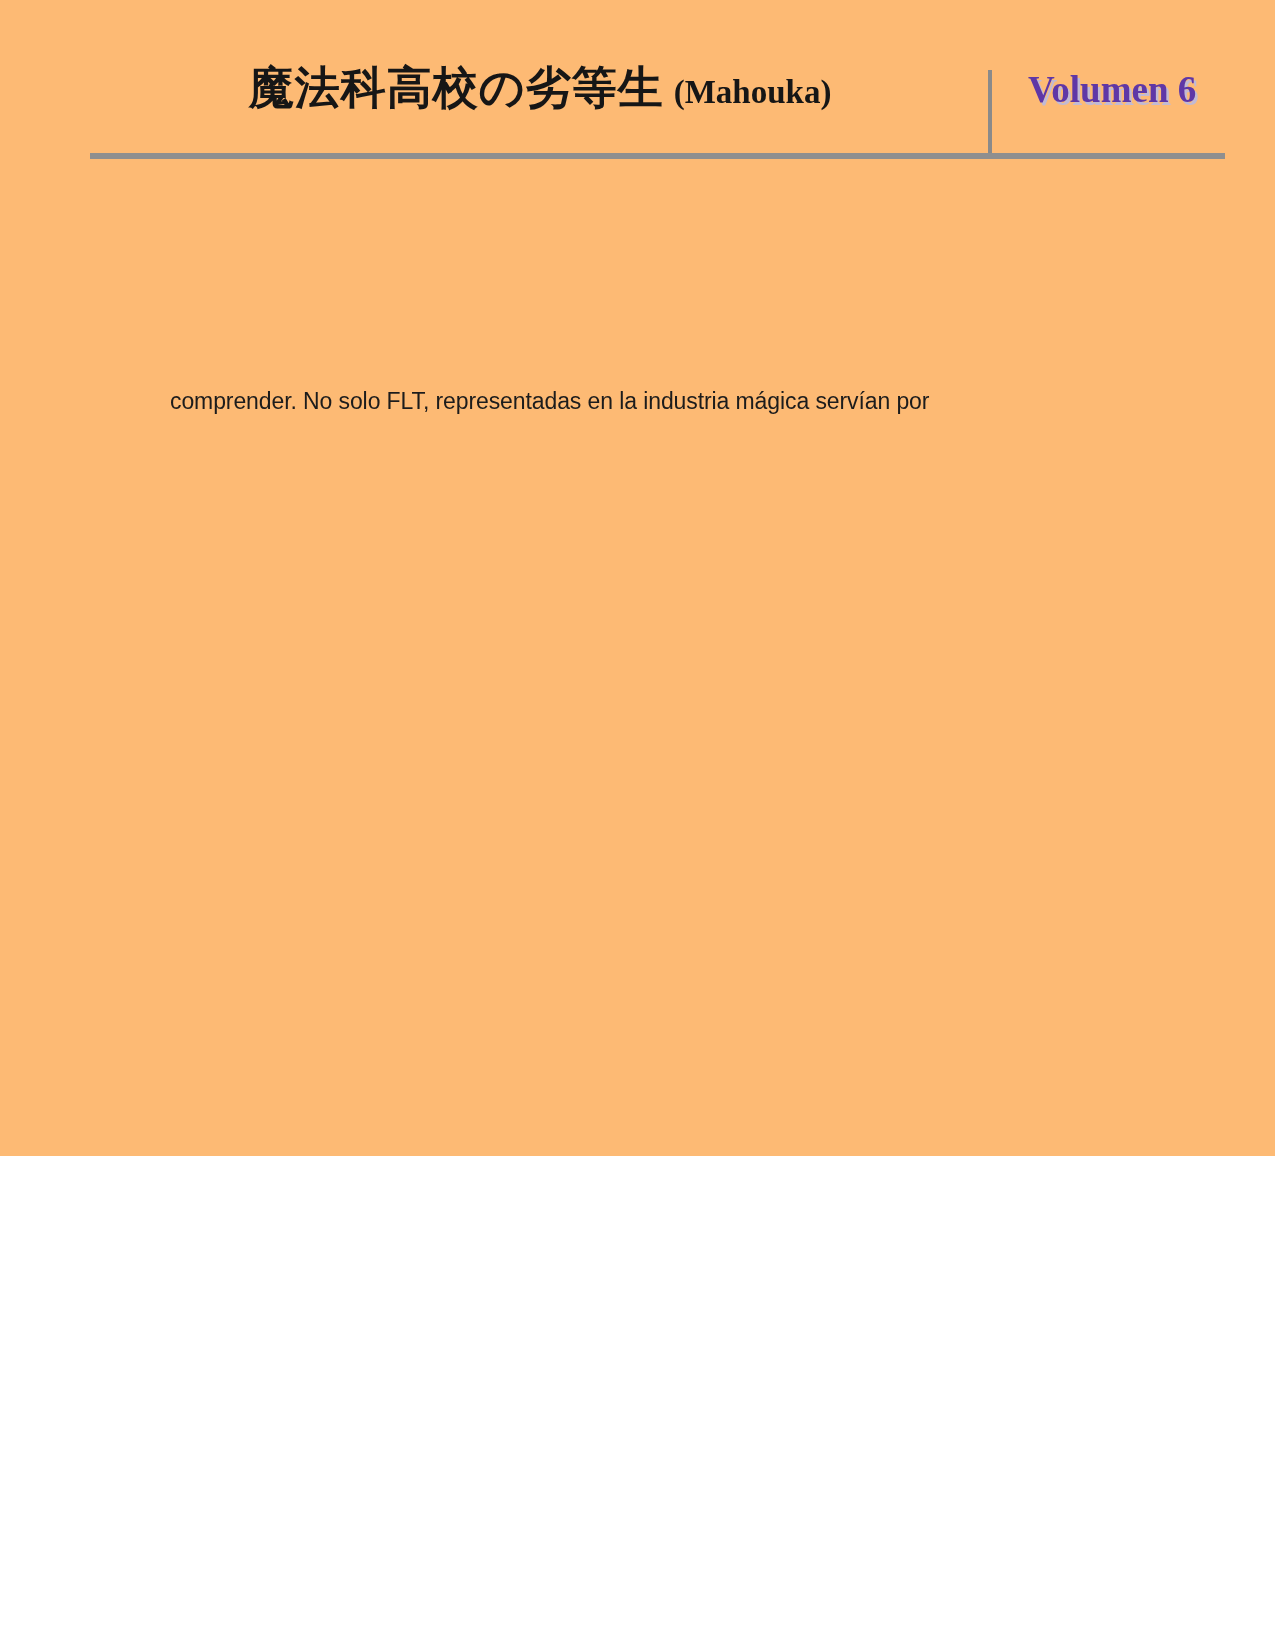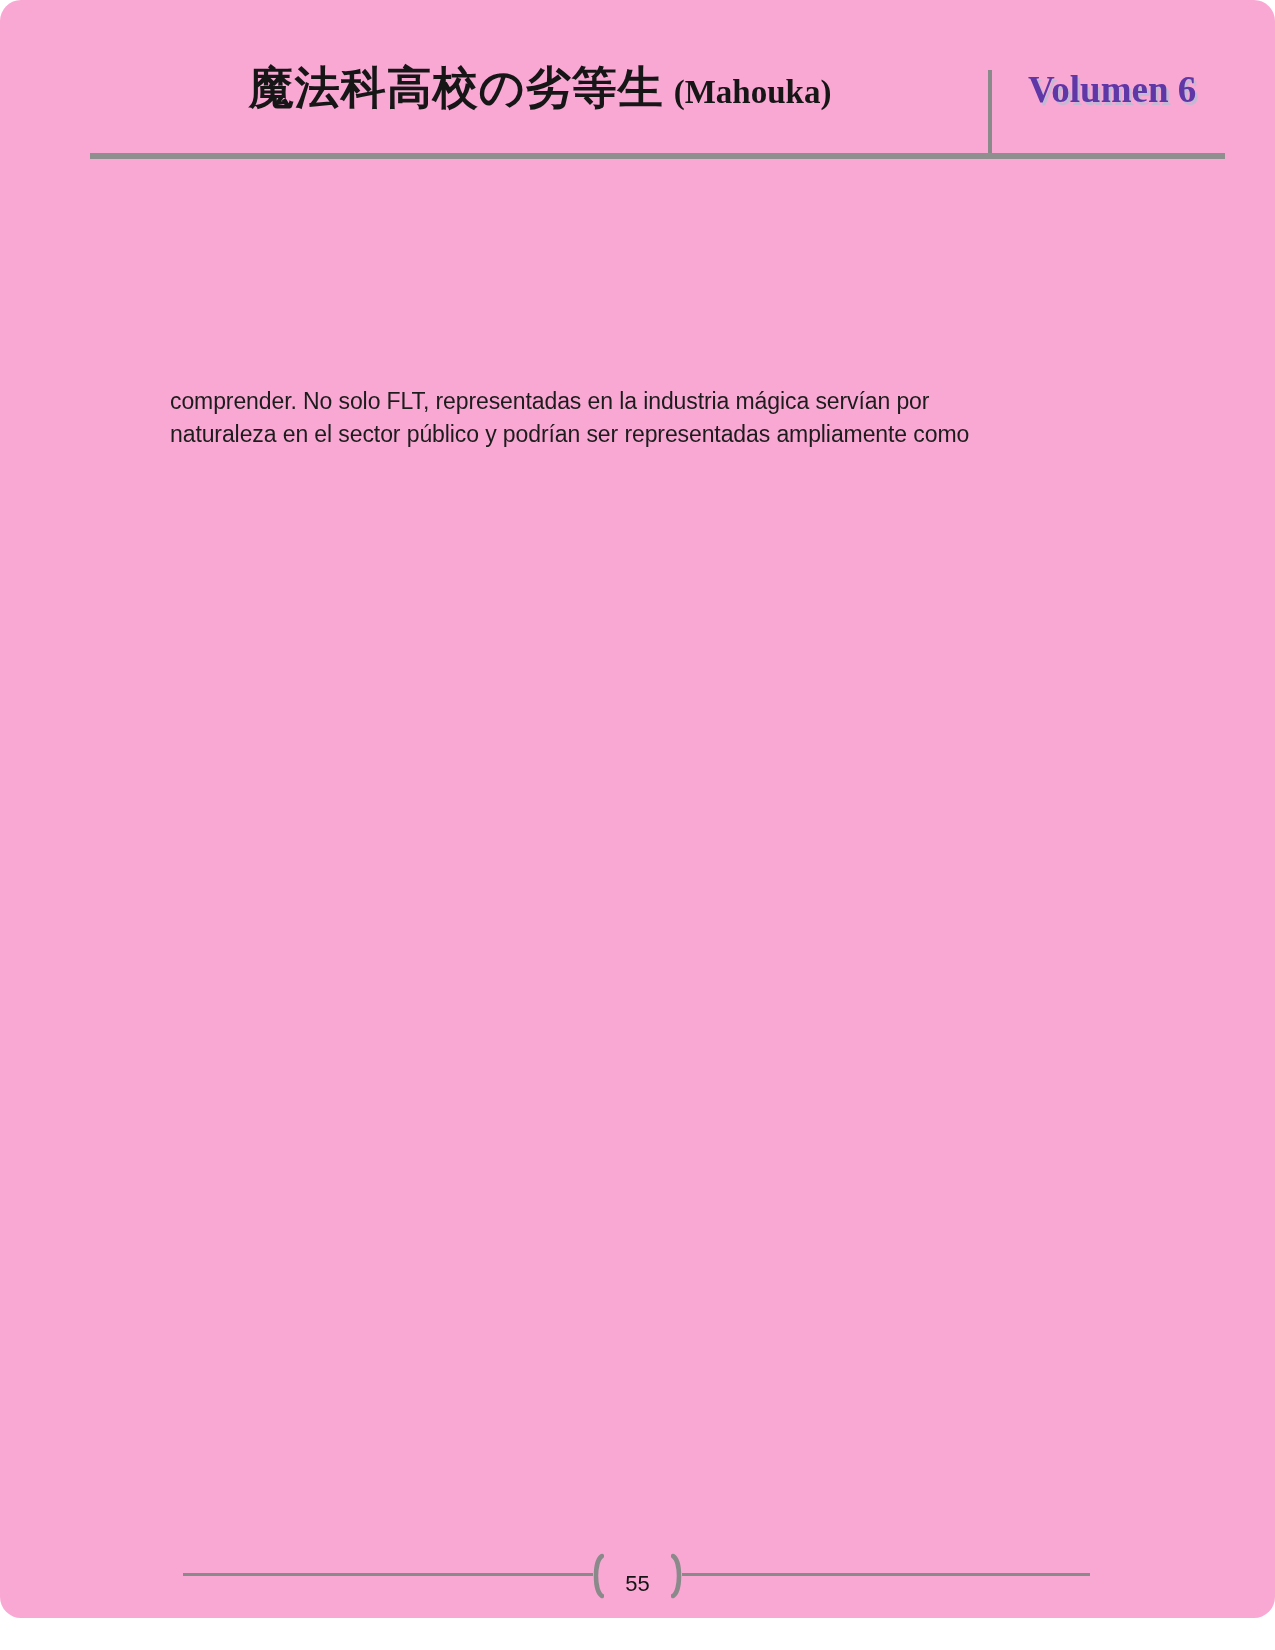--- a/index.html
+++ b/index.html
@@ -3,24 +3,23 @@
 <meta charset="utf-8">
 <style>
   html, body {
     margin: 0;
     padding: 0;
     background: #ffffff;
   }
   .page {
     position: relative;
     width: 1275px;
-    height: 1618px;
-    background: #f9a8d4;
+    height: 1156px;
+    background: #fdba74;
     overflow: hidden;
-    border-radius: 21px;
   }
 
   
   .book-title {
     position: absolute;
     left: 90px;
     top: 66px;
     width: 900px;
     text-align: center;
     font-family: "Liberation Serif", "DejaVu Serif", serif;
@@ -122,21 +121,20 @@
 
   <div class="header-vbar"></div>
 
   <div class="volume-label">Volumen 6</div>
 
   <div class="header-rule"></div>
 
 
   <div class="para para-narration">
     <div class="line">comprender. No solo FLT, representadas en la industria mágica servían por</div>
-    <div class="line">naturaleza en el sector público y podrían ser representadas ampliamente como</div>
   </div>
 
   <div class="footer-line footer-line-left"></div>
 
   <svg class="bracket bracket-left" viewBox="0 0 14 46">
     <path d="M12 3 C4 8 4 38 12 43" fill="none" stroke="#8a8a8a" stroke-width="4.5" stroke-linecap="round"></path>
   </svg>
 
   <div class="page-number">55</div>
 

